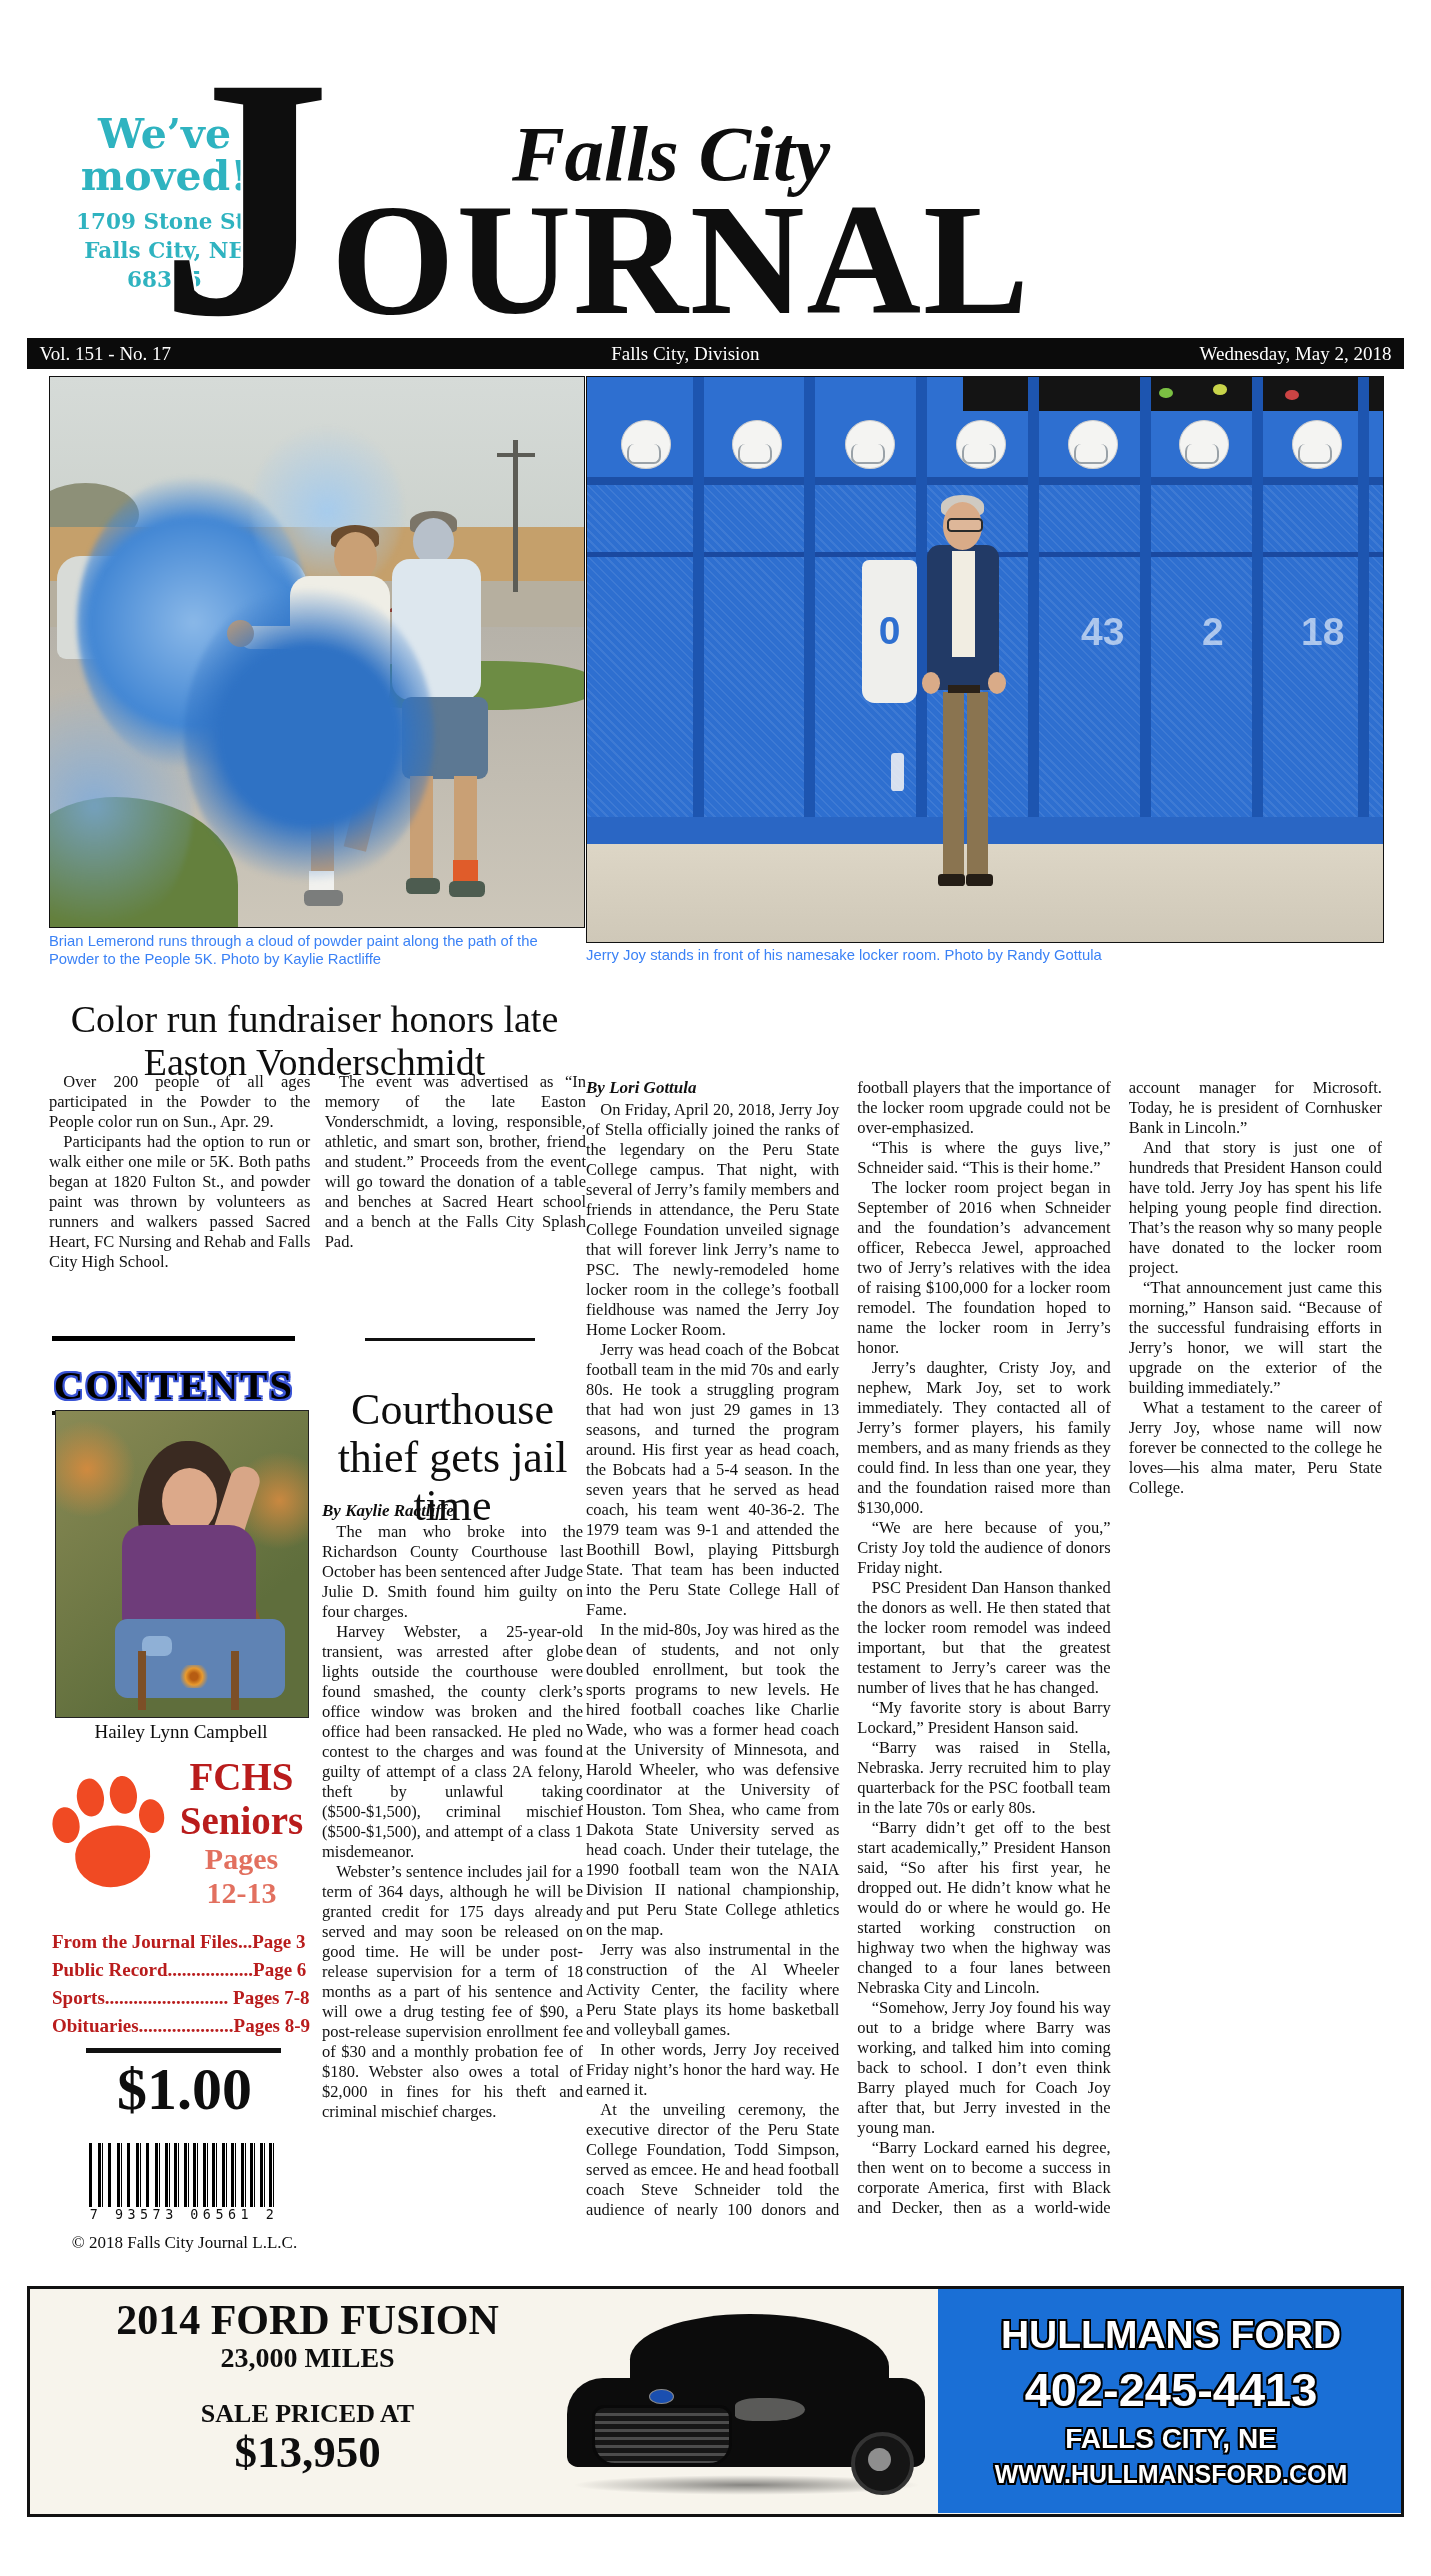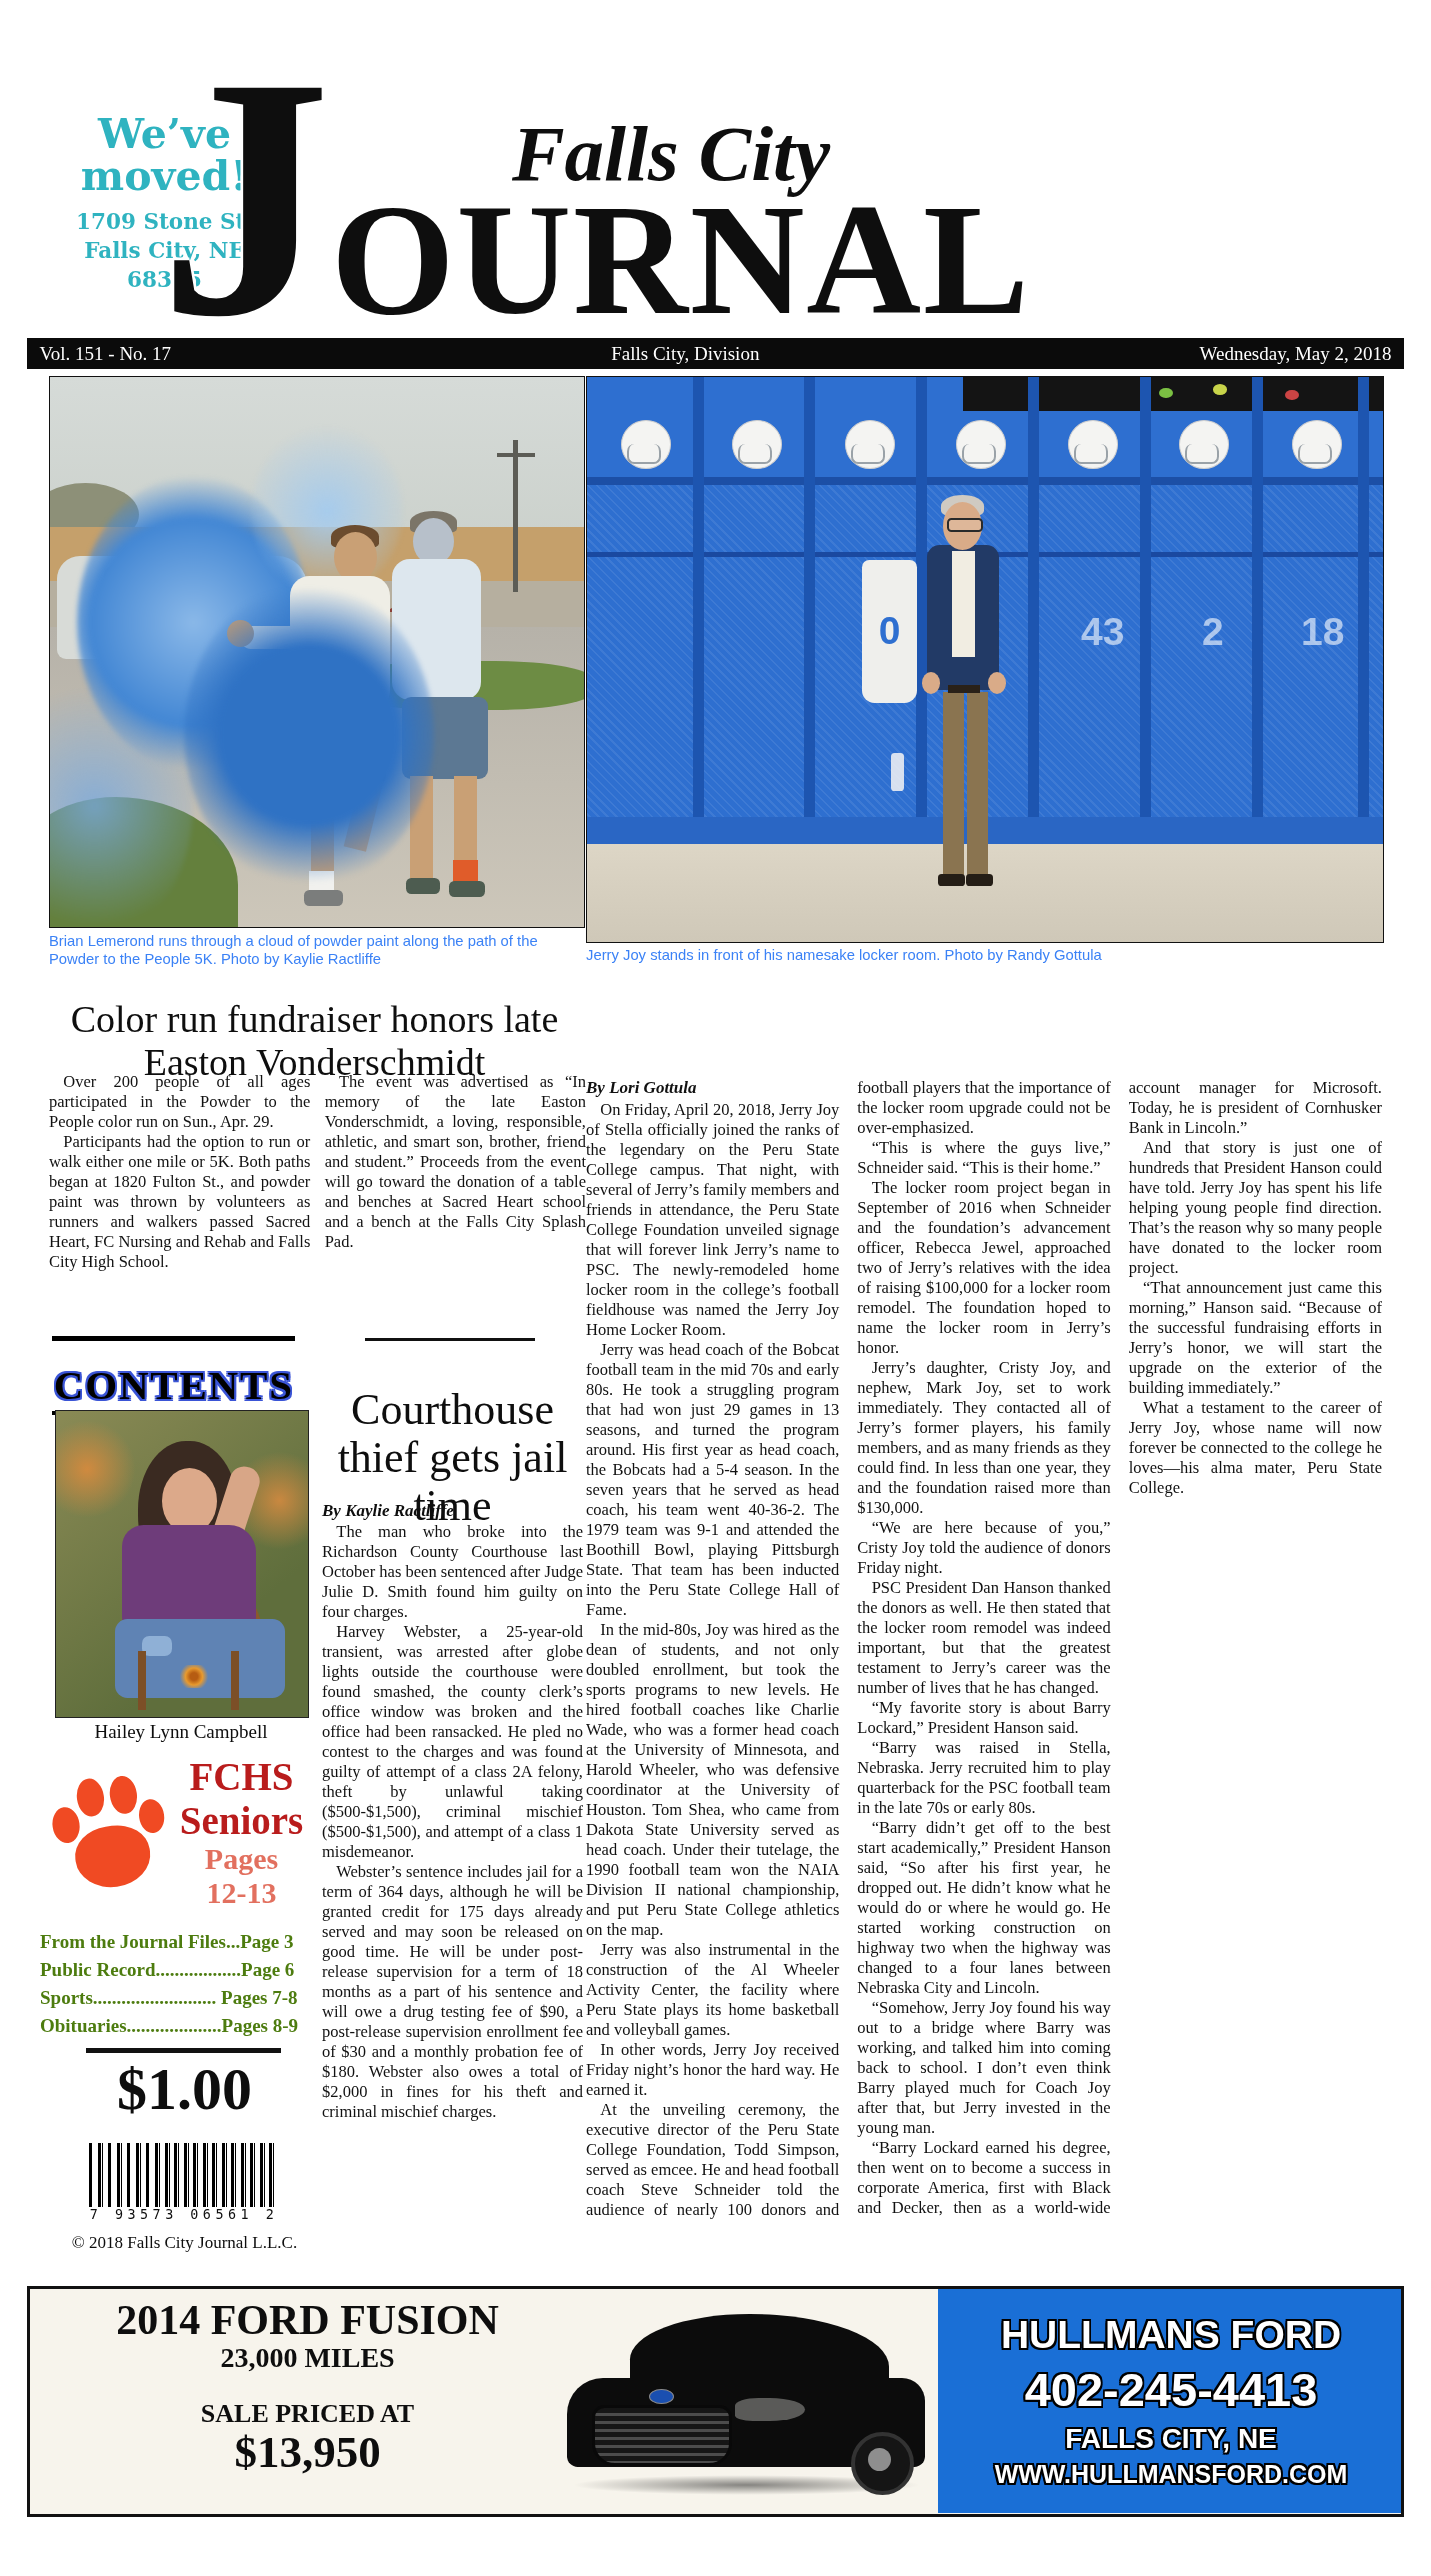--- a/index.html
+++ b/index.html
@@ -134,21 +134,21 @@
   .paw{position:relative;width:118px;height:123px;transform:rotate(-8deg);flex:0 0 auto;}
   .paw div{position:absolute;background:#f04a23;border-radius:50%;}
   .paw .pad{left:19.7px;top:55px;width:75px;height:61px;border-radius:46% 46% 50% 50%;}
   .paw .t1{left:1.8px;top:30px;width:27px;height:36px;}
   .paw .t2{left:30px;top:5.4px;width:27px;height:38px;}
   .paw .t3{left:63px;top:7.2px;width:27px;height:38px;}
   .paw .t4{left:89px;top:34px;width:25px;height:34px;}
   .fchs-text{flex:1;text-align:center;font-weight:bold;line-height:1.12;}
   .fchs-text .l1{font-size:39px;color:#b91c1c;}
   .fchs-text .l2{font-size:30px;color:#e2705f;}
-  .listing{left:40px;top:1928px;width:265px;font-size:19px;font-weight:bold;line-height:28px;color:#4d7c0f;}
+  .listing{left:52px;top:1928px;width:265px;font-size:19px;font-weight:bold;line-height:28px;color:#b91c1c;}
   .price-rule{left:86px;top:2048px;width:195px;height:4.5px;}
   .price{left:52px;top:2055px;width:265px;text-align:center;font-size:60px;font-weight:bold;}
   .barcode{left:89px;top:2143px;width:190px;height:64px;
     background:repeating-linear-gradient(90deg,#000 0 2.7px,#fff 2.7px 4.5px,#000 4.5px 5.4px,#fff 5.4px 9px,#000 9px 11.6px,#fff 11.6px 13.4px,#000 13.4px 14.3px,#fff 14.3px 19px);}
   .barcode-digits{left:89px;top:2207px;width:190px;text-align:center;
     font-family:"DejaVu Sans Mono",monospace;font-size:13.4px;letter-spacing:4.5px;}
   .copyright{left:43px;top:2233px;width:283px;text-align:center;font-size:17px;}
 
   
   .ad{left:27px;top:2286px;width:1377px;height:231px;border:3.6px solid #111;background:#f7f4ec;box-sizing:border-box;overflow:hidden;}

